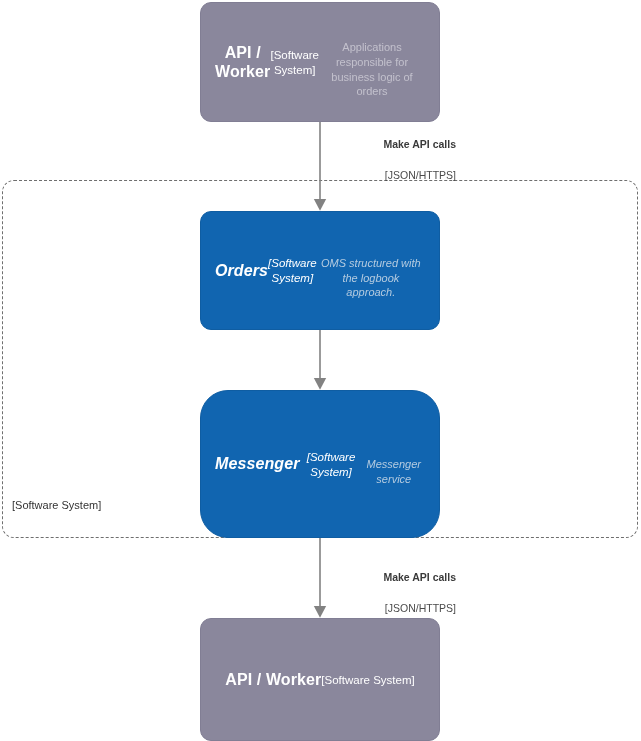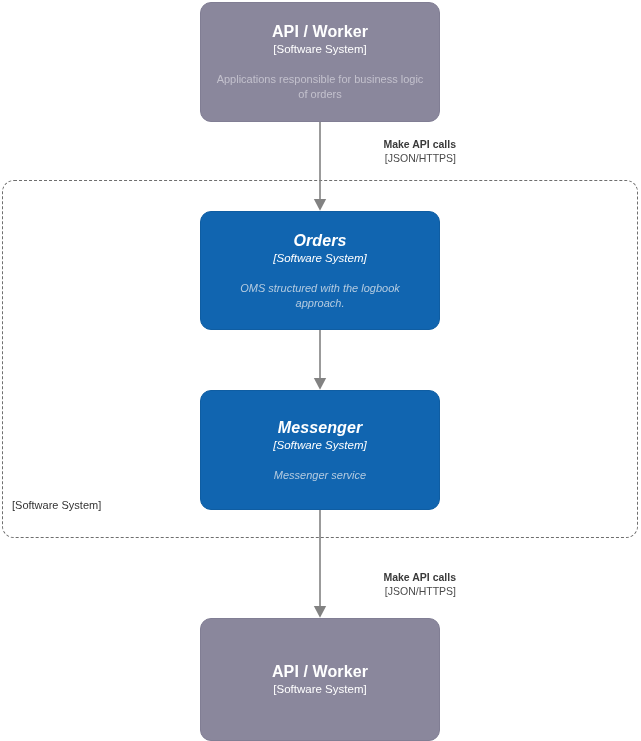--- a/index.html
+++ b/index.html
@@ -54,21 +54,21 @@
   }
 
   
   .box {
     position: absolute;
     left: 200px;
     width: 240px;
     border-radius: 11px;
     box-sizing: border-box;
     display: flex;
-    flex-direction: column;
+    flex-direction: row;
     align-items: center;
     justify-content: center;
     text-align: center;
     padding: 6px 14px;
   }
   .box.external {
     background: #8a879c;
     border: 1px solid #817e94;
   }
   .box.internal {
@@ -93,21 +93,21 @@
     font-size: 11px;
     line-height: 1.35;
     margin-top: 15px;
     max-width: 218px;
   }
   .box.external .b-desc { color: #c3c1cd; }
   .box.internal .b-desc { color: #b4cbe0; }
 
   #box-api-top    { top: 2px;   height: 120px; }
   #box-orders     { top: 211px; height: 119px; }
-  #box-messenger  { top: 390px; height: 120px; }
+  #box-messenger  { top: 390px; height: 148px; border-radius: 28px; }
   #box-api-bottom { top: 618px; height: 123px; }
 
   
   .arrow-svg {
     position: absolute;
     left: 0;
     top: 0;
     width: 641px;
     height: 741px;
     pointer-events: none;
@@ -122,21 +122,21 @@
   .rel-label .r-name {
     display: block;
     font-size: 10.5px;
     font-weight: bold;
     color: #3a3a3a;
   }
   .rel-label .r-tech {
     display: block;
     font-size: 10.5px;
     color: #4a4a4a;
-    margin-top: 1px;
+    margin-top: 18px;
   }
   #rel-label-1 { top: 138px; }
   #rel-label-2 { top: 571px; }
 </style>
 </head>
 <body>
 
 <div id="canvas">
 
   <div class="boundary"></div>

